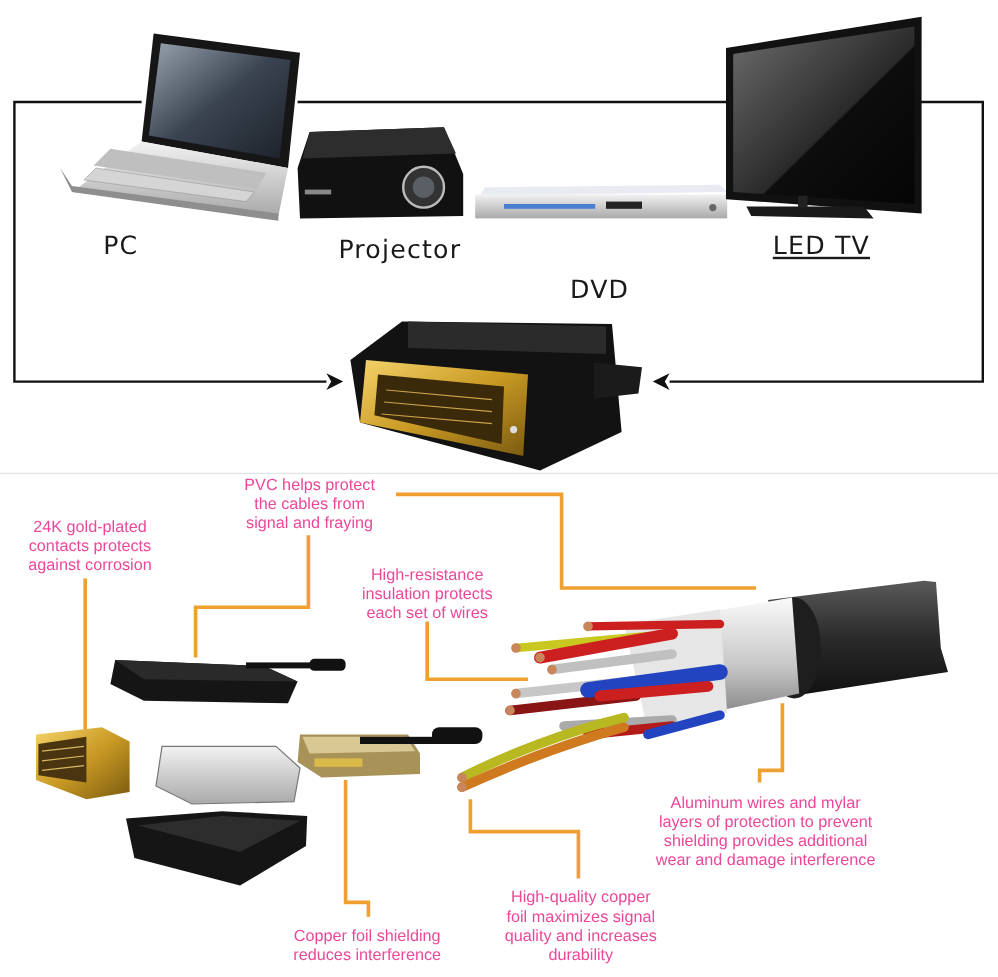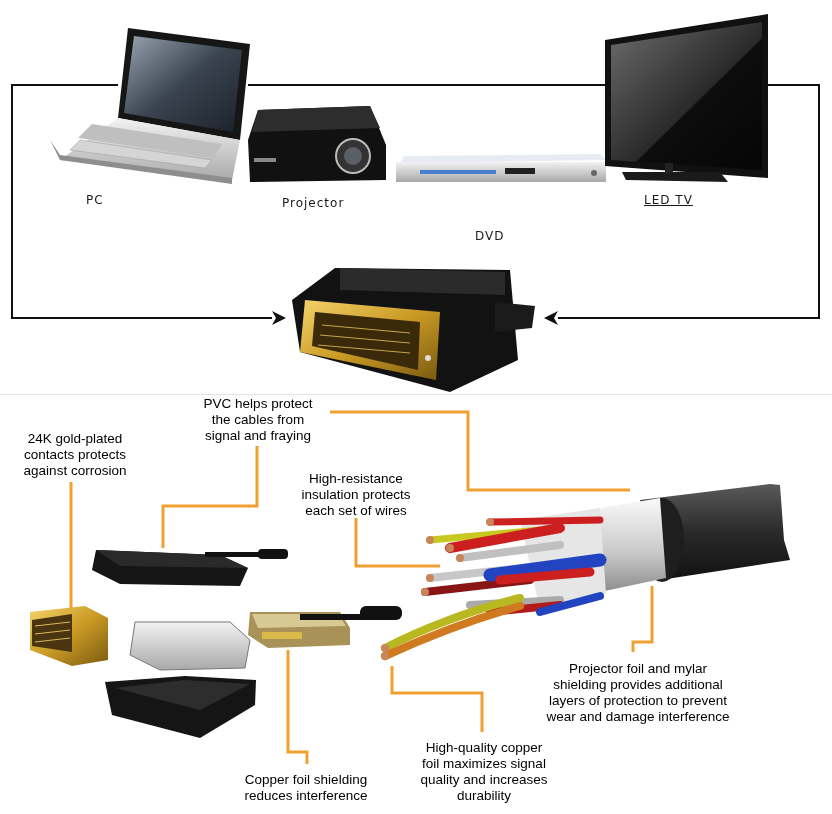--- a/index.html
+++ b/index.html
@@ -1,18 +1,18 @@
 <!DOCTYPE html>
 <html><head>
 <meta charset="utf-8">
 <style>
   html, body { margin:0; padding:0; background:#ffffff; }
   body { width:832px; height:814px; position:relative; overflow:hidden; font-family:"Liberation Sans", sans-serif; }
-  .device-label { position:absolute; font-family:"DejaVu Sans", sans-serif; font-size:12px; color:#1a1a1a; letter-spacing:1px; }
-  .callout { position:absolute; font-family:"Liberation Sans", sans-serif; font-size:13.5px; line-height:16px; color:#000000; text-align:center; white-space:nowrap; }
+  .device-label { position:absolute; font-family:"DejaVu Sans", sans-serif; font-size:21px; color:#1a1a1a; letter-spacing:1px; }
+  .callout { position:absolute; font-family:"Liberation Sans", sans-serif; font-size:13.5px; line-height:16px; color:#ec4899; text-align:center; white-space:nowrap; }
   svg { position:absolute; left:0; top:0; }
 </style>
 </head>
 <body>
 
 <svg width="832" height="814" viewBox="0 0 832 814">
   <defs>
     <linearGradient id="screenGrad" x1="0" y1="0" x2="1" y2="1">
       <stop offset="0" stop-color="#9aa4b0"></stop>
       <stop offset="0.5" stop-color="#3a4350"></stop>
@@ -192,23 +192,23 @@
   <div>signal and fraying</div>
 </div>
 
 <div class="callout" style="left:286px; top:471px; width:140px;">
   <div>High-resistance</div>
   <div>insulation protects</div>
   <div>each set of wires</div>
 </div>
 
 <div class="callout" style="left:528px; top:661px; width:220px;">
-  <div>Projector foil and mylar</div>
+  <div>Aluminum wires and mylar</div>
+  <div>layers of protection to prevent</div>
   <div>shielding provides additional</div>
-  <div>layers of protection to prevent</div>
   <div>wear and damage interference</div>
 </div>
 
 <div class="callout" style="left:404px; top:740px; width:160px;">
   <div>High-quality copper</div>
   <div>foil maximizes signal</div>
   <div>quality and increases</div>
   <div>durability</div>
 </div>
 

